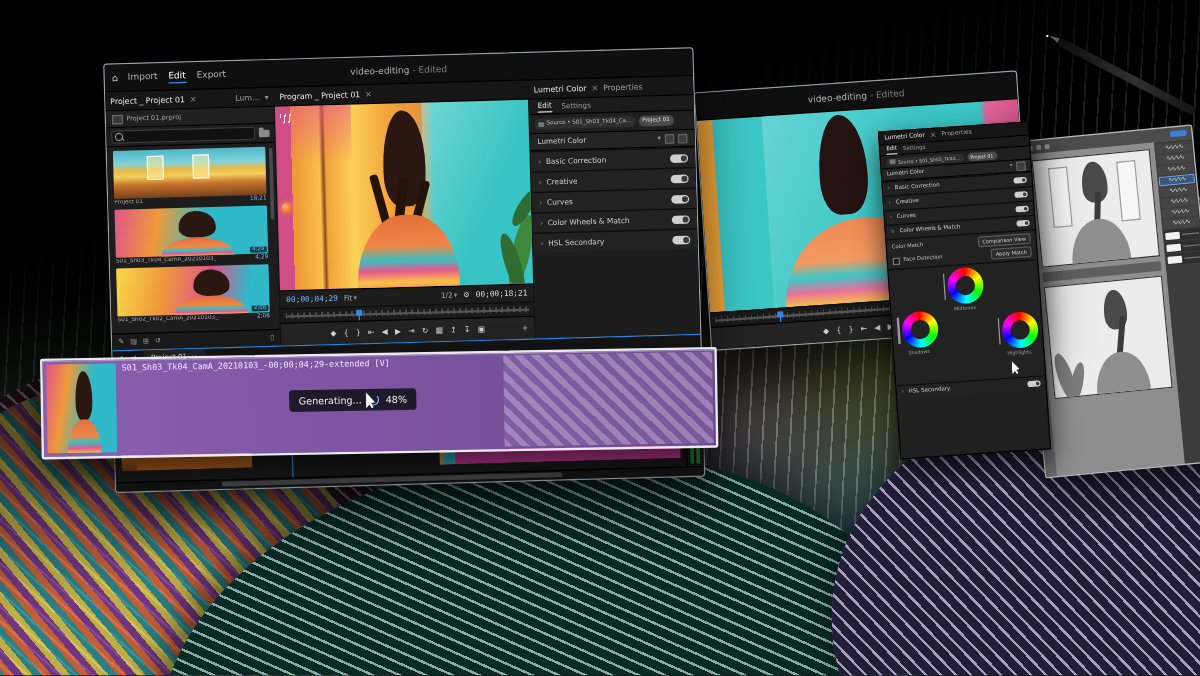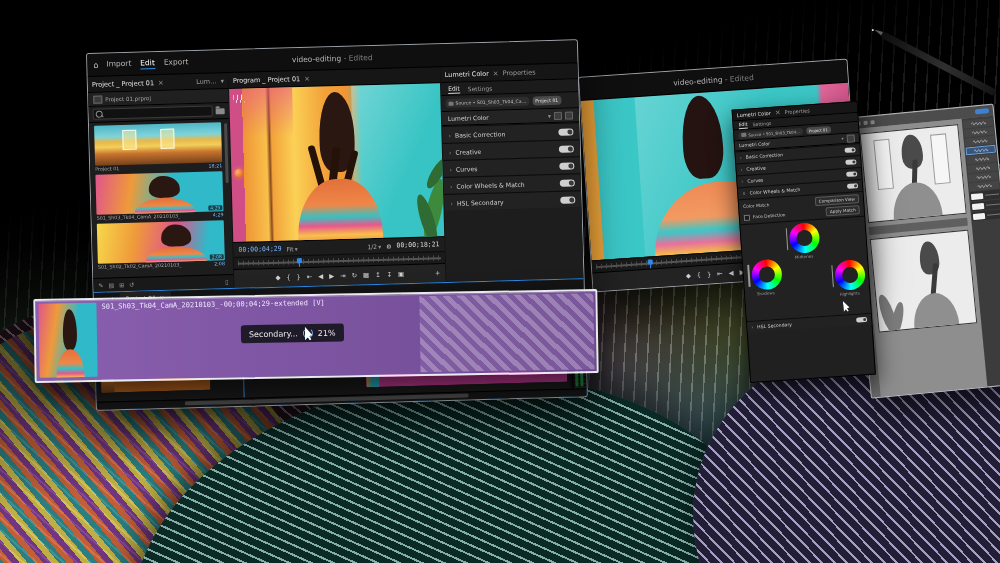--- a/index.html
+++ b/index.html
@@ -698,20 +698,20 @@
   </div>
 
   <div id="fclip">
     <div class="fc-thumb art-woman">
       <span class="sil-head"></span>
       <span class="sil-body"></span>
     </div>
     <div class="fc-label mono">S01_Sh03_Tk04_CamA_20210103_-00;00;04;29-extended [V]</div>
     <div class="fc-stripes"></div>
     <div class="fc-badge">
-      <span>Secondary...</span>
+      <span>Generating...</span>
       <span class="spinner"></span>
-      <span>21%</span>
+      <span>48%</span>
     </div>
     <div class="cursor fc-cursor"></div>
   </div>
 
 </div>
 
 </body></html>

